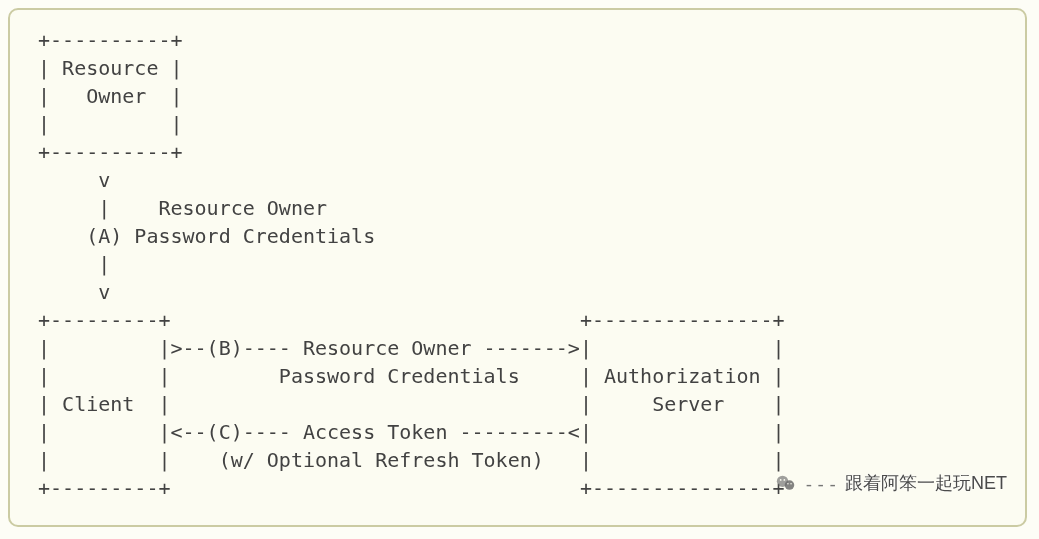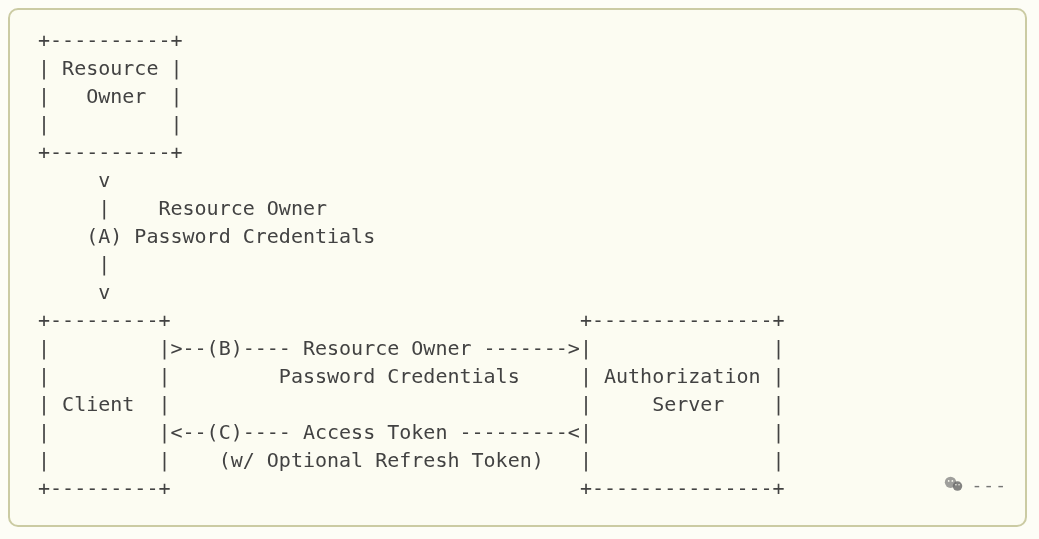--- a/index.html
+++ b/index.html
@@ -85,14 +85,15 @@
       <svg viewBox="0 0 24 24" width="22" height="22">
         <circle cx="8.2" cy="10.2" r="6.2" fill="#6d6d6d" opacity="0.65"></circle>
         <circle cx="15.8" cy="14.2" r="5.2" fill="#6d6d6d" opacity="0.85"></circle>
         <circle cx="6.2" cy="8.6" r="0.95" fill="#fcfcf2"></circle>
         <circle cx="10.2" cy="8.6" r="0.95" fill="#fcfcf2"></circle>
         <circle cx="14.1" cy="12.9" r="0.8" fill="#fcfcf2"></circle>
         <circle cx="17.5" cy="12.9" r="0.8" fill="#fcfcf2"></circle>
       </svg>
     </span>
     <span class="dashes">---</span>
+    <span>跟着阿笨一起玩NET</span>
   </div>
 </div>
 
 </body></html>

